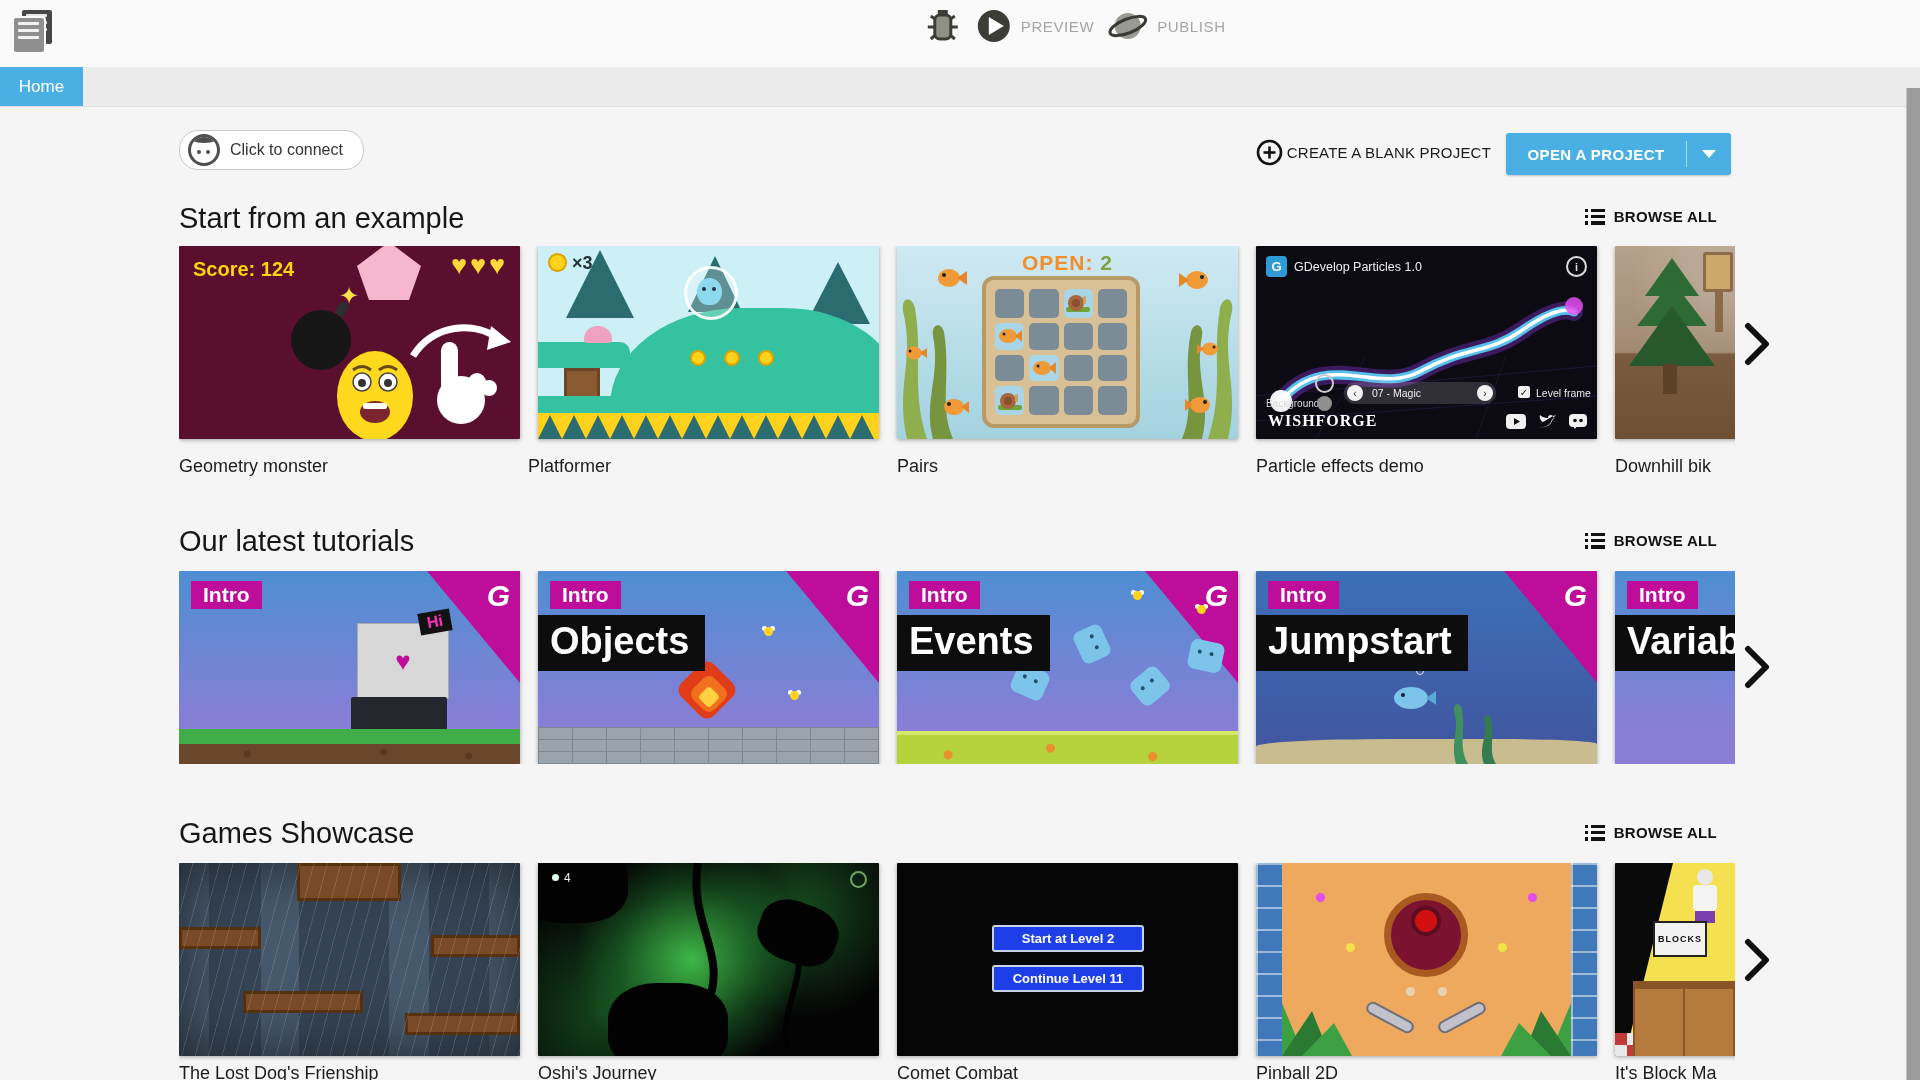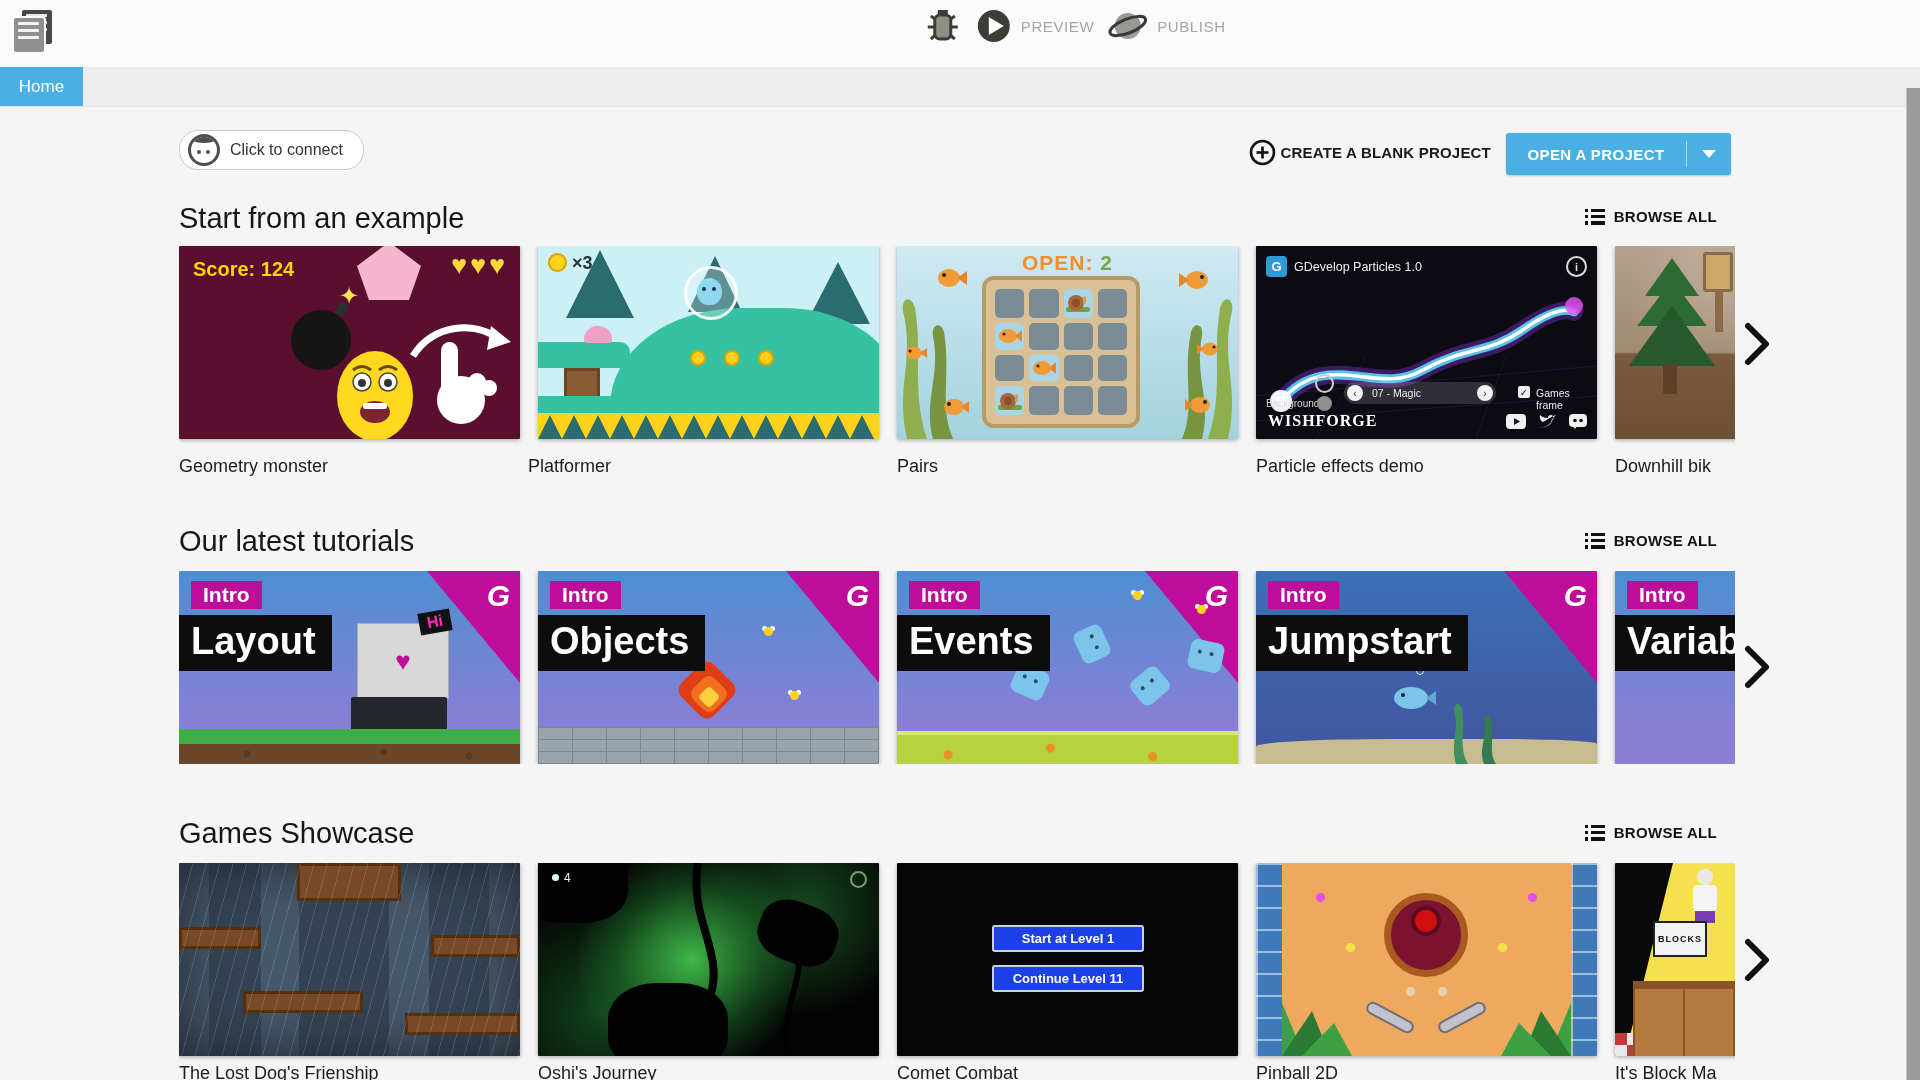--- a/index.html
+++ b/index.html
@@ -24,21 +24,21 @@
             display:flex;align-items:center;justify-content:center;font-size:17px;cursor:pointer}
 
   
   .connect{position:absolute;left:179px;top:130px;height:38px;padding:0 20px 0 8px;background:#fff;
            border:1px solid #c9c9c9;border-radius:19px;display:flex;align-items:center;gap:10px;font-size:16px;color:#333;cursor:pointer}
   .face{width:26px;height:26px;border-radius:50%;border:3px solid #4f4f4f;position:relative;overflow:hidden;background:#fff}
   .face .hair{position:absolute;left:-4px;top:-10px;width:34px;height:16px;border-radius:50%;background:#4f4f4f}
   .face .e1,.face .e2{position:absolute;top:13px;width:4px;height:4px;border-radius:50%;background:#4f4f4f}
   .face .e1{left:6px}.face .e2{left:15px}
   .create{position:absolute;right:429px;top:139px;display:flex;align-items:center;gap:4px;cursor:pointer;
-          font-size:15px;font-weight:700;color:#1a1a1a;letter-spacing:.2px}
+          font-size:15px;font-weight:400;color:#1a1a1a;letter-spacing:.2px}
   .openbtn{position:absolute;left:1506px;top:133px;width:225px;height:42px;background:#4ab0e4;border-radius:3px;
            display:flex;align-items:center;color:#fff;cursor:pointer;box-shadow:0 1px 2px rgba(0,0,0,.2)}
   .openbtn .lbl{flex:1;text-align:center;font-size:15px;font-weight:600;letter-spacing:.4px}
   .openbtn .caret{width:44px;height:26px;border-left:1px solid rgba(255,255,255,.55);display:flex;align-items:center;justify-content:center}
   .caret i{width:0;height:0;border-left:7px solid transparent;border-right:7px solid transparent;border-top:8px solid #fff}
 
   
   .sec-title{position:absolute;left:179px;font-size:29px;color:#161616}
   .browse{position:absolute;right:203px;display:flex;align-items:center;gap:9px;cursor:pointer;
           font-size:15px;font-weight:600;color:#111;letter-spacing:.3px}
@@ -450,21 +450,21 @@
       <div class="pa-info">i</div>
       <div class="pa-bg">Background</div>
       <div class="pa-c1"></div>
       <div class="pa-c2"></div>
       <div class="pa-pill">
         <span class="nb">‹</span>
         <span class="tx">07 - Magic</span>
         <span class="nb">›</span>
       </div>
       <div class="pa-check">✓</div>
-      <div class="pa-showframe">Games frame</div>
+      <div class="pa-showframe">Level frame</div>
       <div class="pa-studio">WISHFORGE</div>
       <div class="pa-soc">
         <svg width="20" height="15">
             <rect width="20" height="15" rx="4" fill="#f0f0f0"></rect>
             <polygon points="8,4 14,7.5 8,11" fill="#111"></polygon>
           </svg>
         <svg width="19" height="15">
             <path d="M1,13 C5,14 10,13 13,9 C16,5 15,2 15,2 L18,1 L15,4 L17,4 L14,5 C13,10 8,14 1,13 Z M15,2 C13,0 10,1 10,4 C6,4 3,2 2,1 C1,4 3,7 5,8" fill="#f0f0f0"></path>
           </svg>
         <svg width="18" height="15">
@@ -523,21 +523,20 @@
       <svg class="abs" style="right:0;top:0" width="341" height="115">
         <polygon points="248,0 341,0 341,112" fill="#bf0d9b"></polygon>
         </svg>
       <div class="tut-g">G</div>
       <div class="win">♥</div>
       <div class="hitag">Hi</div>
       <div class="panel"></div>
       <div class="grass"></div>
       <div class="dirt"></div>
       <div class="tut-badge">Intro</div>
-      <div class="tut-topic">Layout</div>
     </div>
   </div>
 
   <div class="card" style="left:359px">
     <div class="tut">
       <svg class="abs" style="right:0;top:0" width="341" height="115">
         <polygon points="248,0 341,0 341,112" fill="#bf0d9b"></polygon>
         </svg>
       <div class="tut-g">G</div>
       <div class="bricks"></div>
@@ -672,21 +671,21 @@
       </svg>
       <span class="oshi-dot"></span>
       <span class="oshi-cnt">4</span>
       <span class="oshi-ring"></span>
     </div>
   </div>
   <div class="cap" style="left:359px;top:200px">Oshi's Journey</div>
 
   <div class="card" style="left:718px">
     <div class="cc">
-      <div class="cc-btn" style="top:62px">Start at Level 1</div>
+      <div class="cc-btn" style="top:62px">Start at Level 2</div>
       <div class="cc-btn" style="top:102px">Continue Level 11</div>
     </div>
   </div>
   <div class="cap" style="left:718px;top:200px">Comet Combat</div>
 
   <div class="card" style="left:1077px">
     <div class="pb">
       <div class="pb-side" style="left:0"></div>
       <div class="pb-side" style="right:0"></div>
       <svg class="abs" style="left:26px;top:130px" width="70" height="63">

